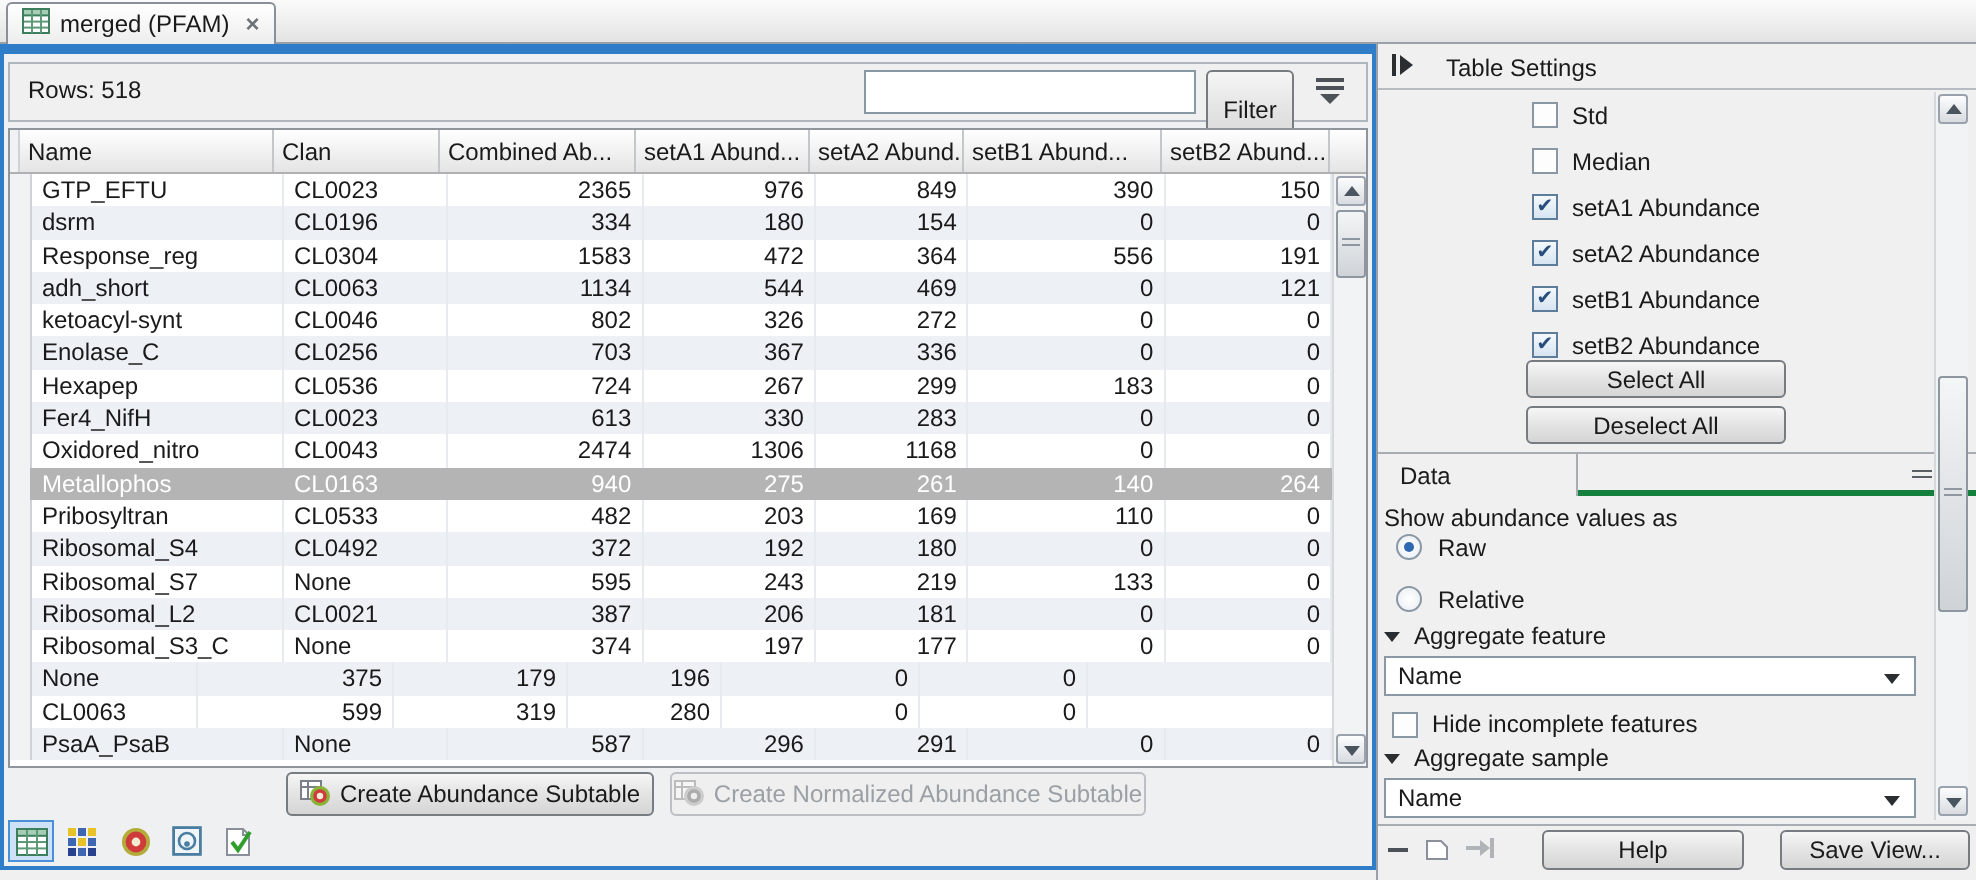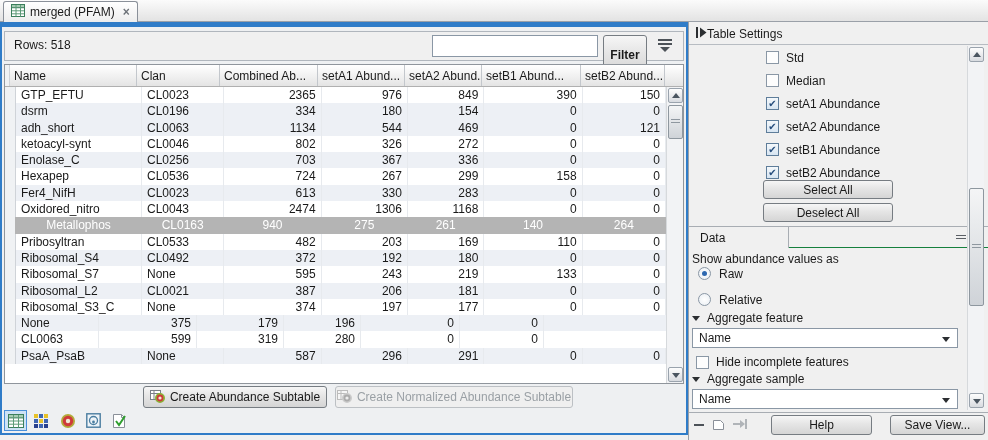--- a/index.html
+++ b/index.html
@@ -21,21 +21,21 @@
   #accent-top { position:absolute; left:0; top:22px; width:688px; height:5px; background:#2f7cc8; }
   #left-body { position:absolute; left:0; top:27px; width:688px; height:408px;
     border-left:2px solid #2f7cc8; border-right:2px solid #2f7cc8; border-bottom:2px solid #2f7cc8;
     background:#eef0f2; }
   
   #toolbar { position:absolute; left:4px; top:31px; width:680px; height:30px;
     border:1px solid #b0b6bd; background:#f0f0f0; }
   #rows-label { position:absolute; left:14px; top:38px; }
   #filter-input { position:absolute; left:432px; top:35px; width:166px; height:22px;
     border:1px solid #8a97a5; background:#fff; font:12px "Liberation Sans",sans-serif; padding:0 4px; }
-  #filter-button { position:absolute; left:603px; top:35px; width:44px; height:40px;font-weight:bold; }
+  #filter-button { position:absolute; left:603px; top:35px; width:44px; height:40px; }
   .w7btn { background: linear-gradient(#f6f6f6,#e5e5e5 45%,#d5d5d5); border:1px solid #767c82;
     border-radius:3px; font:12px "Liberation Sans",sans-serif; color:#1a1a1a;
     display:flex; align-items:center; justify-content:center; gap:5px; }
   .w7btn.disabled { color:#9aa0a5; border-color:#bcc0c4; background:#efefef; }
   #filter-menu-icon { position:absolute; left:657px; top:39px; width:16px; height:14px; }
   #filter-menu-icon .bar { width:14px; height:2px; background:#4c5258; margin:0 auto 2px auto; }
   #filter-menu-icon .tri { width:0; height:0; margin:1px auto 0 auto;
     border-left:5px solid transparent; border-right:5px solid transparent; border-top:5px solid #4c5258; }
   
   #tablebox { position:absolute; left:4px; top:64px; width:680px; height:320px;
@@ -43,21 +43,21 @@
   #thead { display:flex; height:22px; background:linear-gradient(#ffffff,#e4e4e4);
     border-bottom:1px solid #b0b0b0; }
   .th { border-right:1px solid #c3c7cc; padding:4px 4px 0 4px; white-space:nowrap; overflow:hidden; }
   .c-gutter { width:5px; background:#f0f2f4; border-right:1px solid #cfd3d8; padding:0; }
   .c0{width:127px} .c1{width:83px} .c2{width:98px} .c3{width:87px} .c4{width:77px} .c5{width:99px} .c6{width:84px}
   #table-body { position:absolute; left:0; top:22px; width:661px; }
   .trow { display:flex; height:16.3px; line-height:16px; }
   .trow.alt { background:#edf0f5; }
   .trow.selected { background:#b4b4b4; color:#fff; }
   .td { padding:0 5px; white-space:nowrap; overflow:hidden; border-right:1px solid #e7eaee; }
-  .trow.selected .td { border-right-color:#b4b4b4;text-align:center; }
+  .trow.selected .td { border-right-color:#b4b4b4; }
   .td.num { text-align:right; }
   .td.c-gutter { border-right:1px solid #cfd3d8; }
   
   .vscroll { position:absolute; width:17px; background:#f2f3f5; border-left:1px solid #d6d9dc; }
   #table-scroll { right:0; top:22px; bottom:0; }
   .sb-btn { position:absolute; left:1px; width:15px; height:15px;
     background:linear-gradient(#fdfdfd,#d8dbe0); border:1px solid #9aa3ad; border-radius:2px; }
   .sb-btn .up { width:0;height:0;margin:4px auto; border-left:4px solid transparent; border-right:4px solid transparent; border-bottom:5px solid #4a5560; }
   .sb-btn .down { width:0;height:0;margin:5px auto; border-left:4px solid transparent; border-right:4px solid transparent; border-top:5px solid #4a5560; }
   .sb-thumb { position:absolute; left:1px; width:15px;
@@ -70,31 +70,31 @@
   #btn-create-norm { position:absolute; left:335px; top:386px; width:238px; height:22px; }
   .mini-ico { display:inline-block; }
   .gray { filter:grayscale(1); opacity:.45; }
   
   #view-icons { position:absolute; left:4px; top:410px; display:flex; gap:3px; align-items:center; }
   .vicon { width:23px; height:21px; display:flex; align-items:center; justify-content:center; }
   .vicon.selected { border:1px solid #4a90d9; background:#cde2f6; }
   
   #right-panel { position:absolute; left:688px; top:22px; width:300px; height:418px;
     background:#f0f0f0; border-left:1px solid #9aa0a8; }
-  #rp-header { position:absolute; left:696px; top:27px; display:flex; align-items:flex-start; gap:0; }
+  #rp-header { position:absolute; left:696px; top:27px; display:flex; align-items:flex-start; gap:16px; }
   #rp-divider-top { position:absolute; left:689px; top:44px; width:299px; height:1px; background:#b7bcc2; }
   #settings-checkboxes { position:absolute; left:766px; top:46px; }
   .cb-row { height:23px; display:flex; align-items:center; gap:7px; }
   .cb { width:13px; height:13px; border:1px solid #8a97a5; background:#fdfdfd; display:flex;
     align-items:center; justify-content:center; font-size:10px; line-height:11px; color:#274e7d; }
   .cb.checked { background:linear-gradient(#f4f8fb,#d7e5f2); border-color:#5e7d9a; }
   #btn-select-all { position:absolute; left:763px; top:180px; width:130px; height:19px; }
   #btn-deselect-all { position:absolute; left:763px; top:203px; width:130px; height:19px; }
   #data-header { position:absolute; left:689px; top:226px; width:299px; height:22px;
-    border-top:1px solid #a8adb3; border-bottom:1px solid #15803d; background:#f0f0f0; }
+    border-top:1px solid #a8adb3; border-bottom:3px solid #15803d; background:#f0f0f0; }
   #data-tab { position:absolute; left:0; top:0; width:100px; height:21px; border-right:1px solid #a8adb3;
     display:flex; align-items:center; padding-left:11px; background:#f0f0f0; }
   #data-min-icon { position:absolute; right:22px; top:8px; width:10px; }
   #data-min-icon .bar { height:1px; background:#5a5f65; margin-bottom:2px; }
   #show-as-label { position:absolute; left:692px; top:252px; }
   .radio-row { position:absolute; left:698px; display:flex; align-items:center; gap:8px; height:15px; }
   .radio { width:13px; height:13px; border:1px solid #8a97a5; border-radius:50%;
     background:radial-gradient(#ffffff,#e8edf2); position:relative; }
   .radio.on:after { content:""; position:absolute; left:3px; top:3px; width:5px; height:5px;
     border-radius:50%; background:#2d68b0; }
@@ -172,20 +172,30 @@
       <div class="trow alt">
         <div class="td c-gutter"></div>
         <div class="td c0">dsrm</div>
         <div class="td c1">CL0196</div>
         <div class="td c2 num">334</div>
         <div class="td c3 num">180</div>
         <div class="td c4 num">154</div>
         <div class="td c5 num">0</div>
         <div class="td c6 num">0</div>
       </div>
+      <div class="trow">
+        <div class="td c-gutter"></div>
+        <div class="td c0">Response_reg</div>
+        <div class="td c1">CL0304</div>
+        <div class="td c2 num">1583</div>
+        <div class="td c3 num">472</div>
+        <div class="td c4 num">364</div>
+        <div class="td c5 num">556</div>
+        <div class="td c6 num">191</div>
+      </div>
       <div class="trow alt">
         <div class="td c-gutter"></div>
         <div class="td c0">adh_short</div>
         <div class="td c1">CL0063</div>
         <div class="td c2 num">1134</div>
         <div class="td c3 num">544</div>
         <div class="td c4 num">469</div>
         <div class="td c5 num">0</div>
         <div class="td c6 num">121</div>
       </div>
@@ -209,21 +219,21 @@
         <div class="td c5 num">0</div>
         <div class="td c6 num">0</div>
       </div>
       <div class="trow">
         <div class="td c-gutter"></div>
         <div class="td c0">Hexapep</div>
         <div class="td c1">CL0536</div>
         <div class="td c2 num">724</div>
         <div class="td c3 num">267</div>
         <div class="td c4 num">299</div>
-        <div class="td c5 num">158</div>
+        <div class="td c5 num">183</div>
         <div class="td c6 num">0</div>
       </div>
       <div class="trow alt">
         <div class="td c-gutter"></div>
         <div class="td c0">Fer4_NifH</div>
         <div class="td c1">CL0023</div>
         <div class="td c2 num">613</div>
         <div class="td c3 num">330</div>
         <div class="td c4 num">283</div>
         <div class="td c5 num">0</div>

